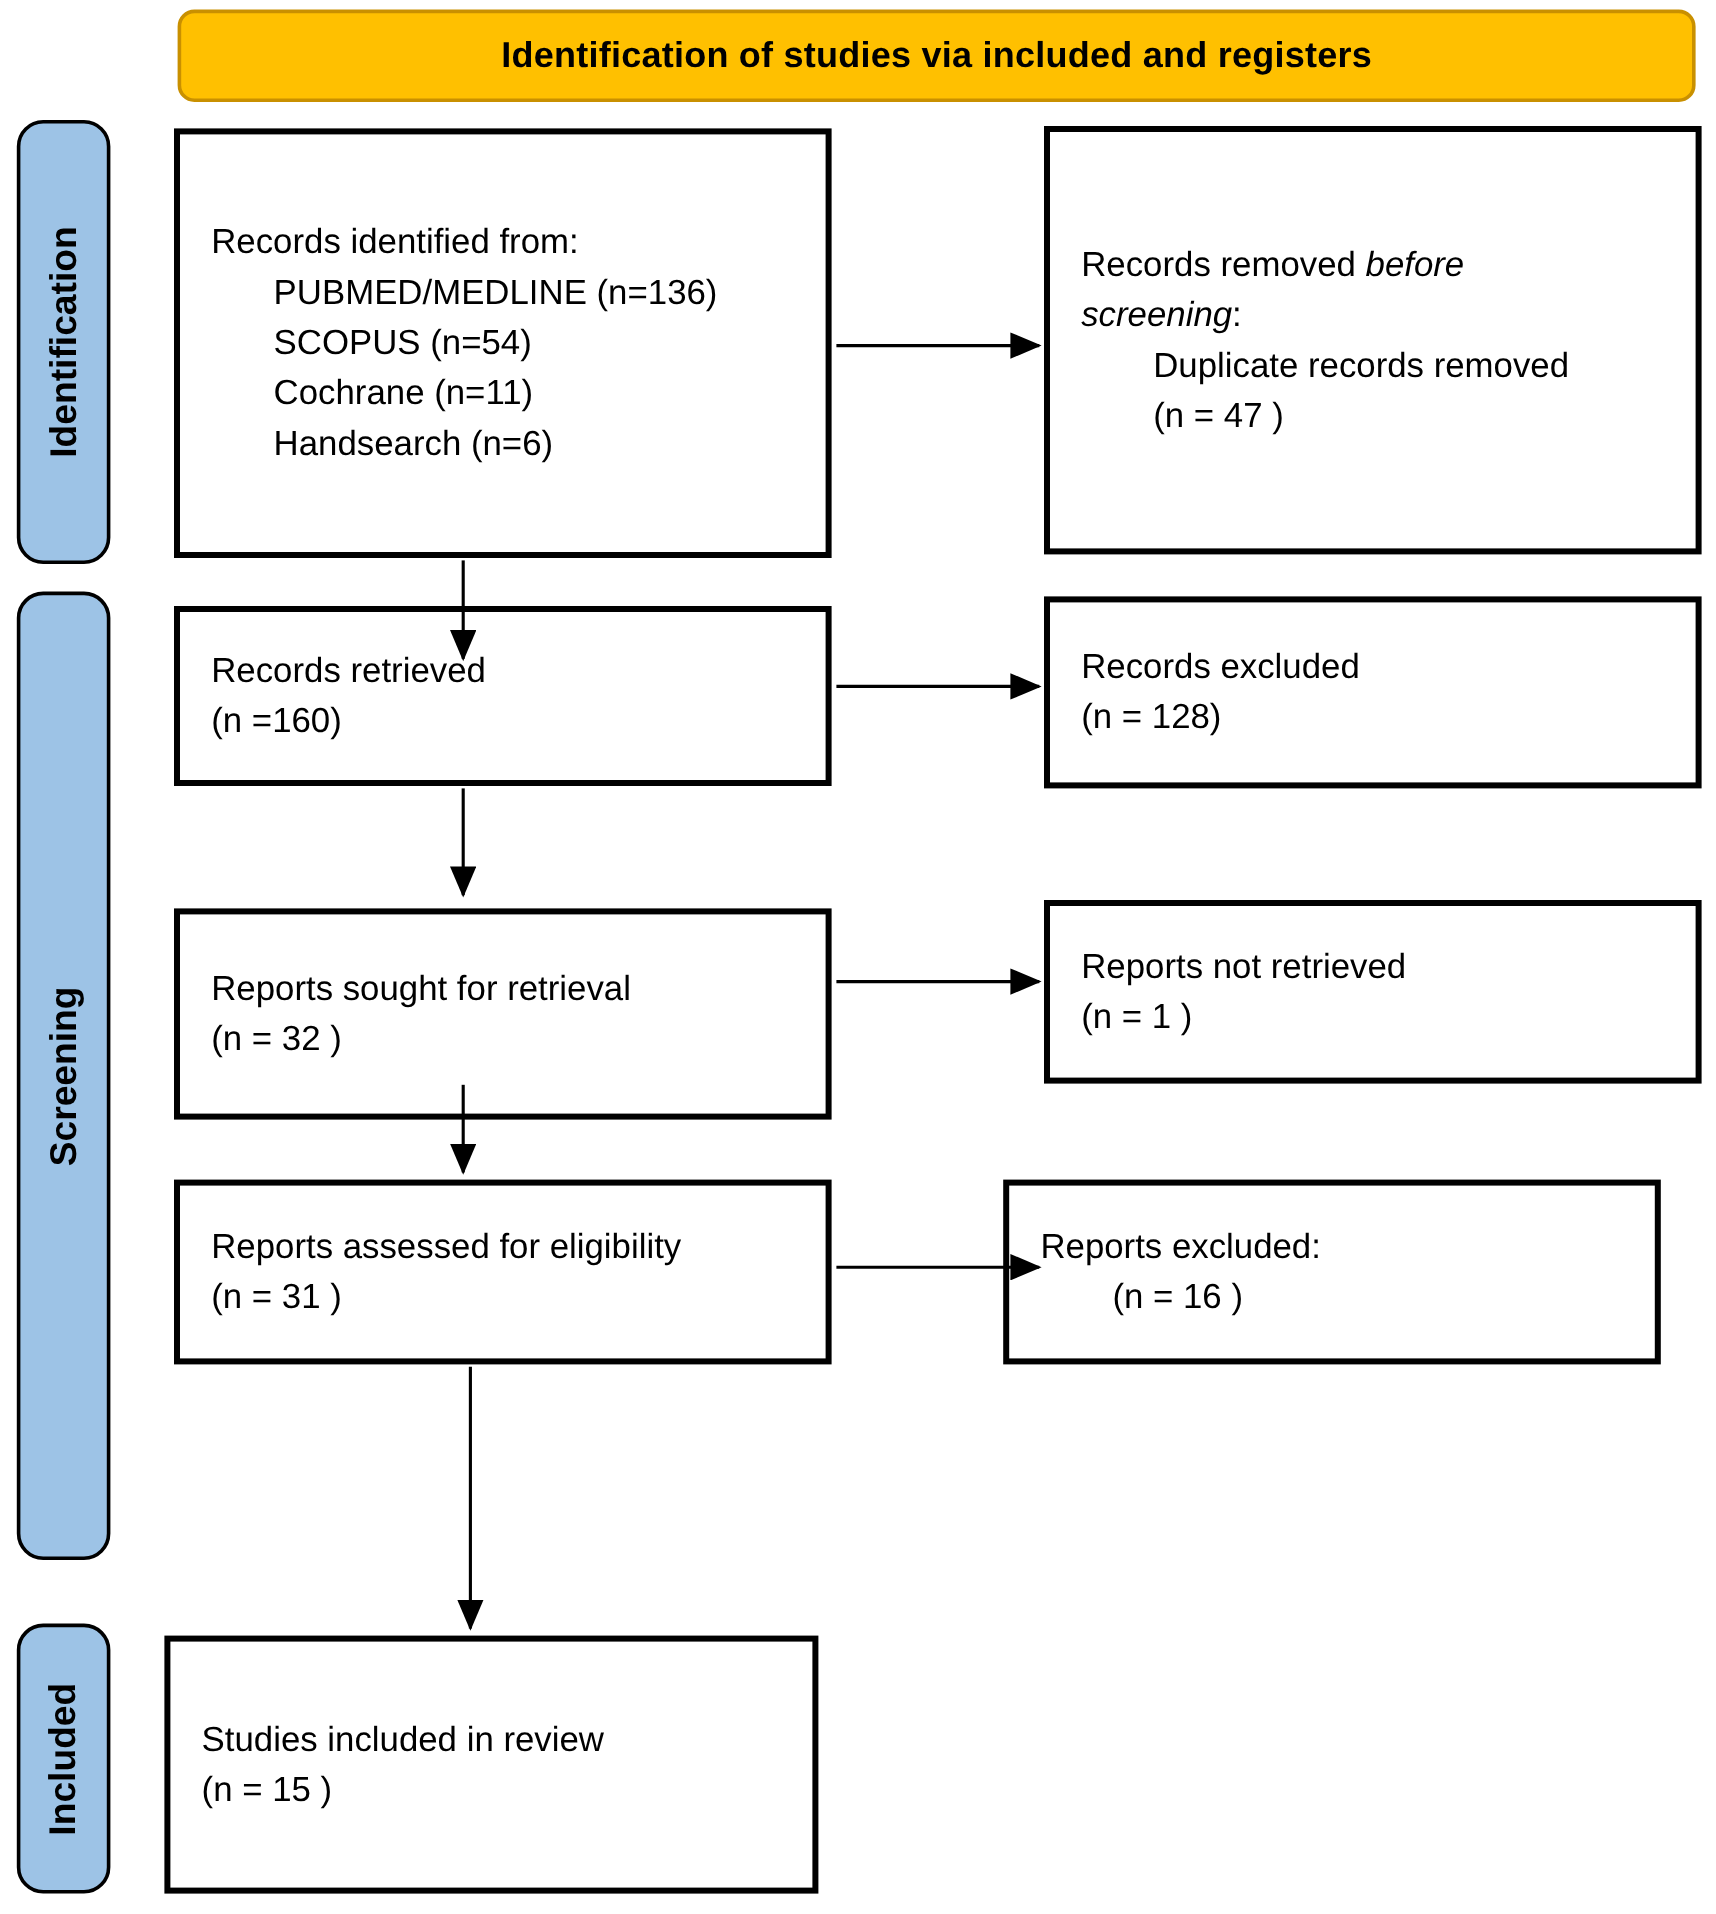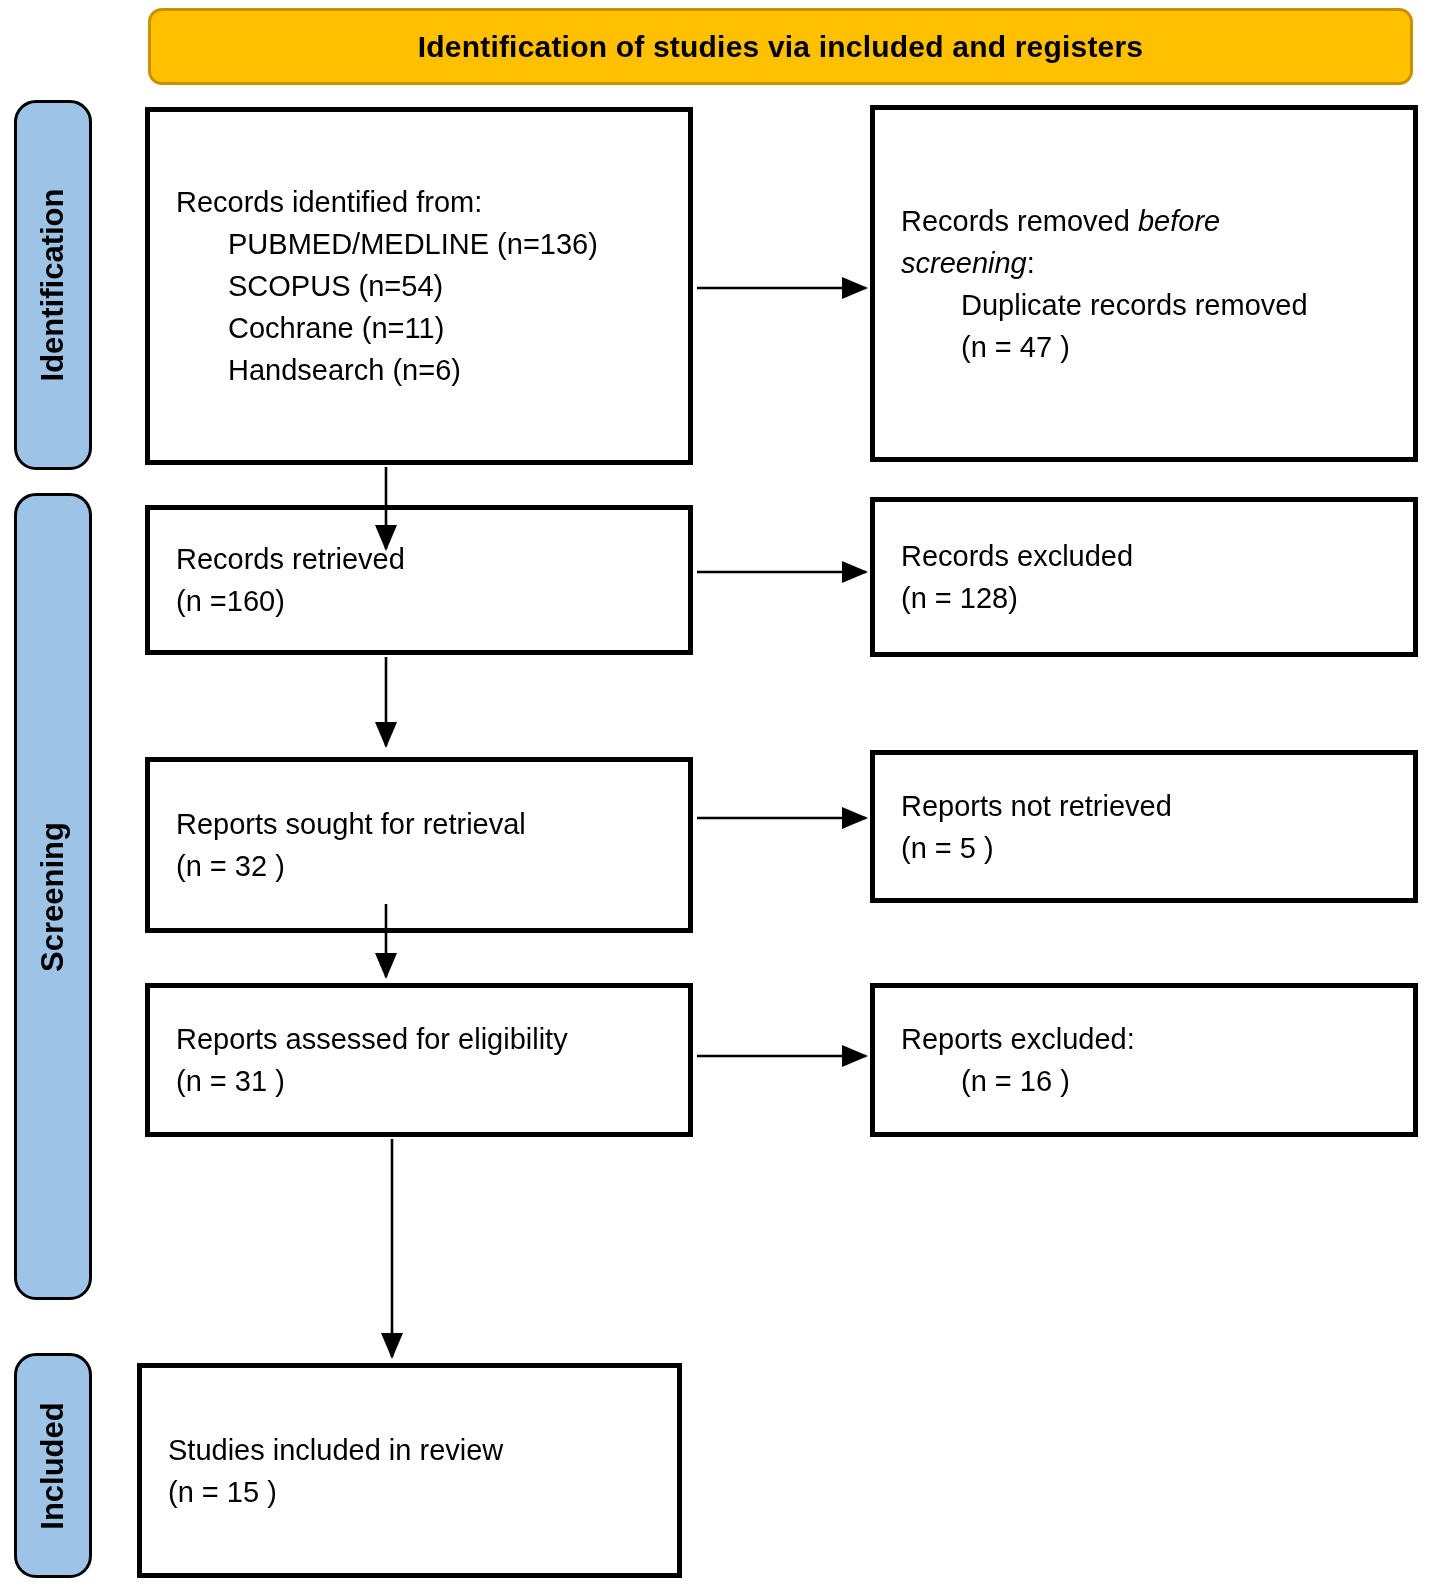--- a/index.html
+++ b/index.html
@@ -67,21 +67,21 @@
   .ind{padding-left:52px;}
   .ind-r{padding-left:60px;}
   em{font-style:italic;}
   #box-records-identified{left:145px;top:107px;width:548px;height:358px;}
   #box-records-removed{left:870px;top:105px;width:548px;height:357px;}
   #box-records-screened{left:145px;top:505px;width:548px;height:150px;}
   #box-records-excluded{left:870px;top:497px;width:548px;height:160px;}
   #box-reports-sought{left:145px;top:757px;width:548px;height:176px;}
   #box-reports-not-retrieved{left:870px;top:750px;width:548px;height:153px;}
   #box-reports-assessed{left:145px;top:983px;width:548px;height:154px;}
-  #box-reports-excluded{left:870px;top:983px;width:548px;height:154px;}
+  #box-reports-excluded{left:836px;top:983px;width:548px;height:154px;}
   #box-studies-included{left:137px;top:1363px;width:545px;height:215px;}
   
   .arrows{position:absolute;left:0;top:0;pointer-events:none;}
   .arrow-line{stroke:var(--arrow);stroke-width:2.6px;fill:none;}
 </style>
 </head>
 <body>
 
 <div class="canvas">
 
@@ -138,21 +138,21 @@
     <div class="line ind-r">(n = 47 )</div>
   </div>
 
   <div class="node" id="box-records-excluded">
     <div class="line">Records excluded</div>
     <div class="line">(n = 128)</div>
   </div>
 
   <div class="node" id="box-reports-not-retrieved">
     <div class="line">Reports not retrieved</div>
-    <div class="line">(n = 5 )</div>
+    <div class="line">(n = 1 )</div>
   </div>
 
   <div class="node" id="box-reports-excluded">
     <div class="line">Reports excluded:</div>
     <div class="line ind-r">(n = 16 )</div>
   </div>
 
   <svg class="arrows" width="1430" height="1595" viewBox="0 0 1430 1595">
     <defs>
       <marker id="ah" markerWidth="28" markerHeight="22" refX="24" refY="11" orient="auto" markerUnits="userSpaceOnUse">

